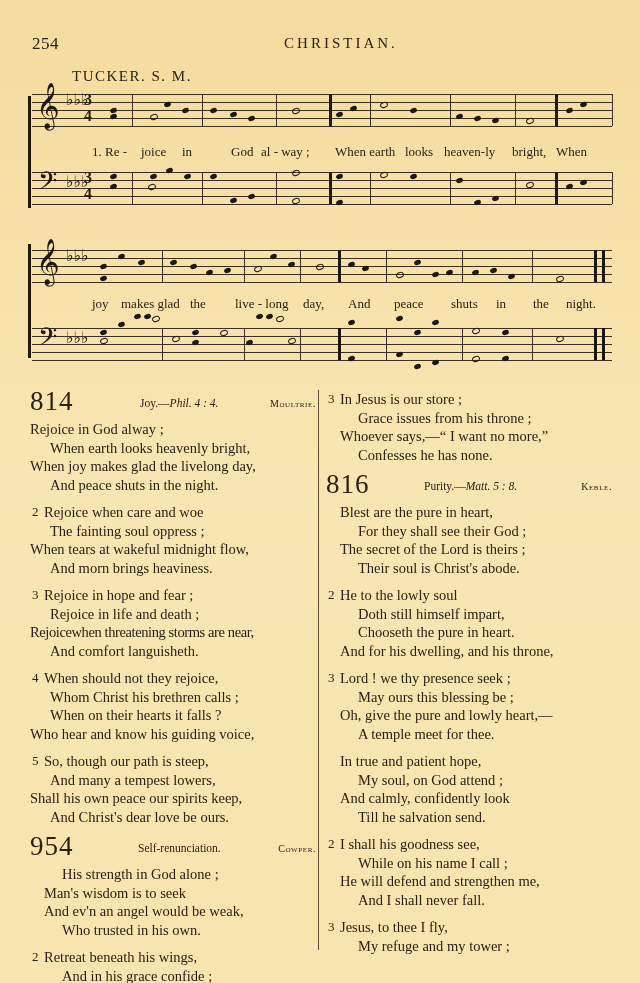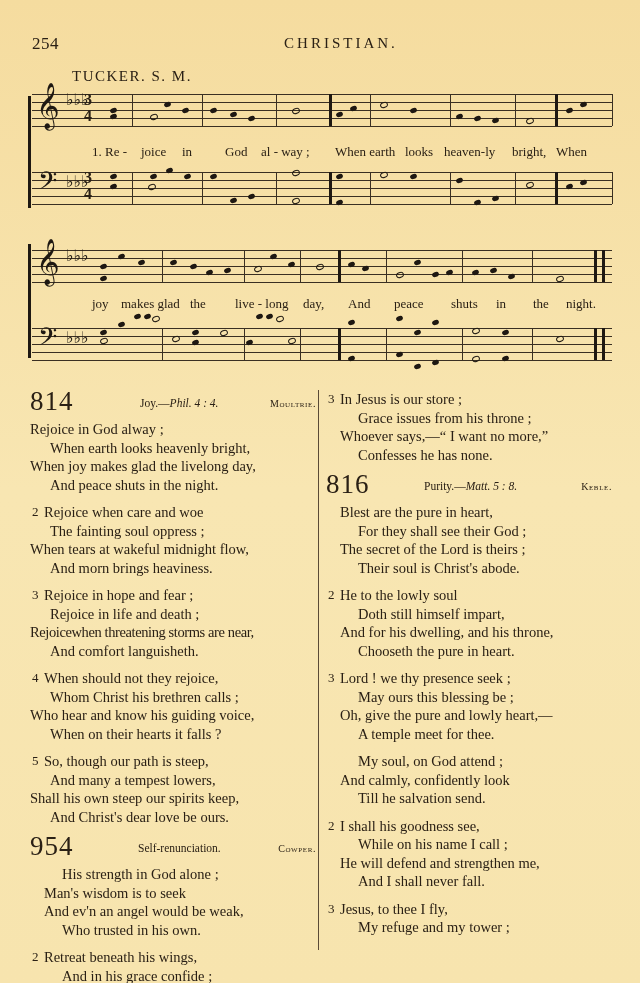--- a/index.html
+++ b/index.html
@@ -96,21 +96,21 @@
       <div class="note" style="left:442px;top:22px"></div>
       <div class="note" style="left:460px;top:24px"></div>
     <div class="note half" style="left:494px;top:24px"></div>
     <div class="note" style="left:534px;top:14px"></div>
       <div class="note" style="left:548px;top:8px"></div>
   </div>
   <div class="lyrics" style="top:56px;">
     <span style="left:64px">1. Re -</span>
     <span style="left:113px">joice</span>
     <span style="left:154px">in</span>
-    <span style="left:197px">God</span>
+    <span style="left:203px">God</span>
     <span style="left:233px">al - way ;</span>
     <span style="left:307px">When earth</span>
     <span style="left:377px">looks</span>
     <span style="left:416px">heaven-ly</span>
     <span style="left:484px">bright,</span>
     <span style="left:528px">When</span>
   </div>
   <div class="staff" style="top:84px;">
     <div class="line" style="top:0"></div>
       <div class="line" style="top:8px"></div>
@@ -280,27 +280,27 @@
     </div>
     <div class="stanza">
       <div class="vline"><span class="vnum">3</span><span style="padding-left:14px">Rejoice in hope and fear ;</span></div>
       <div class="vline indent">Rejoice in life and death ;</div>
       <div class="vline" style="letter-spacing:-0.4px">Rejoicewhen threatening storms are near,</div>
       <div class="vline indent">And comfort languisheth.</div>
     </div>
     <div class="stanza">
       <div class="vline"><span class="vnum">4</span><span style="padding-left:14px">When should not they rejoice,</span></div>
       <div class="vline indent">Whom Christ his brethren calls ;</div>
+      <div class="vline indent">When on their hearts it falls ?</div>
       <div class="vline">Who hear and know his guiding voice,</div>
-      <div class="vline indent">When on their hearts it falls ?</div>
     </div>
     <div class="stanza">
       <div class="vline"><span class="vnum">5</span><span style="padding-left:14px">So, though our path is steep,</span></div>
       <div class="vline indent">And many a tempest lowers,</div>
-      <div class="vline">Shall his own steep our spirits keep,</div>
+      <div class="vline">Shall his own peace our spirits keep,</div>
       <div class="vline indent">And Christ's dear love be ours.</div>
     </div>
   </div>
 
   <div class="hymn">
     <div class="hymn-head">
       <span class="hymn-num">954</span>
       <span class="hymn-topic" style="left:108px;">Self-renunciation.</span>
       <span class="hymn-author">Cowper.</span>
     </div>
@@ -335,33 +335,34 @@
     </div>
     <div class="stanza">
       <div class="vline" style="padding-left:14px">Blest are the pure in heart,</div>
       <div class="vline" style="padding-left:32px">For they shall see their God ;</div>
       <div class="vline" style="padding-left:14px">The secret of the Lord is theirs ;</div>
       <div class="vline" style="padding-left:32px">Their soul is Christ's abode.</div>
     </div>
     <div class="stanza">
       <div class="vline"><span class="vnum">2</span><span style="padding-left:14px">He to the lowly soul</span></div>
       <div class="vline" style="padding-left:32px">Doth still himself impart,</div>
+      <div class="vline" style="padding-left:32px">Chooseth the pure in heart.</div>
       <div class="vline" style="padding-left:14px">And for his dwelling, and his throne,</div>
-      <div class="vline" style="padding-left:32px">Chooseth the pure in heart.</div>
     </div>
     <div class="stanza">
       <div class="vline"><span class="vnum">3</span><span style="padding-left:14px">Lord ! we thy presence seek ;</span></div>
       <div class="vline" style="padding-left:32px">May ours this blessing be ;</div>
       <div class="vline" style="padding-left:14px">Oh, give the pure and lowly heart,—</div>
       <div class="vline" style="padding-left:32px">A temple meet for thee.</div>
     </div>
   </div>
 
   <div class="hymn">
     <div class="stanza">
+      <div class="vline" style="padding-left:14px">In true and patient hope,</div>
       <div class="vline" style="padding-left:32px">My soul, on God attend ;</div>
       <div class="vline" style="padding-left:14px">And calmly, confidently look</div>
       <div class="vline" style="padding-left:32px">Till he salvation send.</div>
     </div>
     <div class="stanza">
       <div class="vline"><span class="vnum">2</span><span style="padding-left:14px">I shall his goodness see,</span></div>
       <div class="vline" style="padding-left:32px">While on his name I call ;</div>
       <div class="vline" style="padding-left:14px">He will defend and strengthen me,</div>
       <div class="vline" style="padding-left:32px">And I shall never fall.</div>
     </div>

